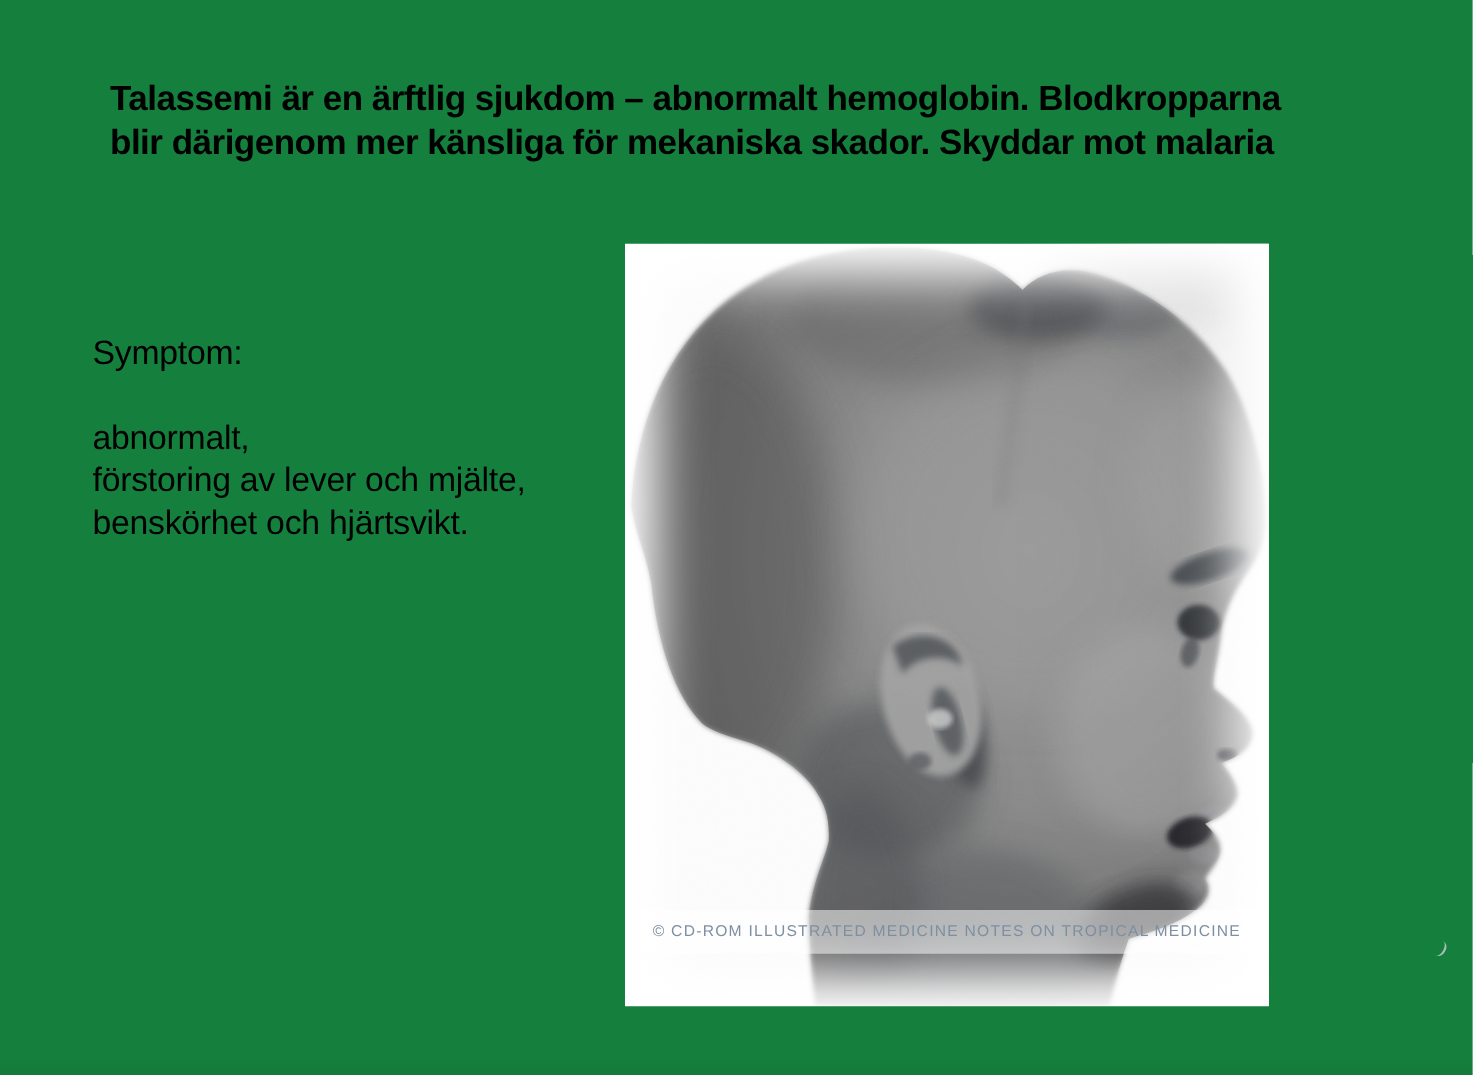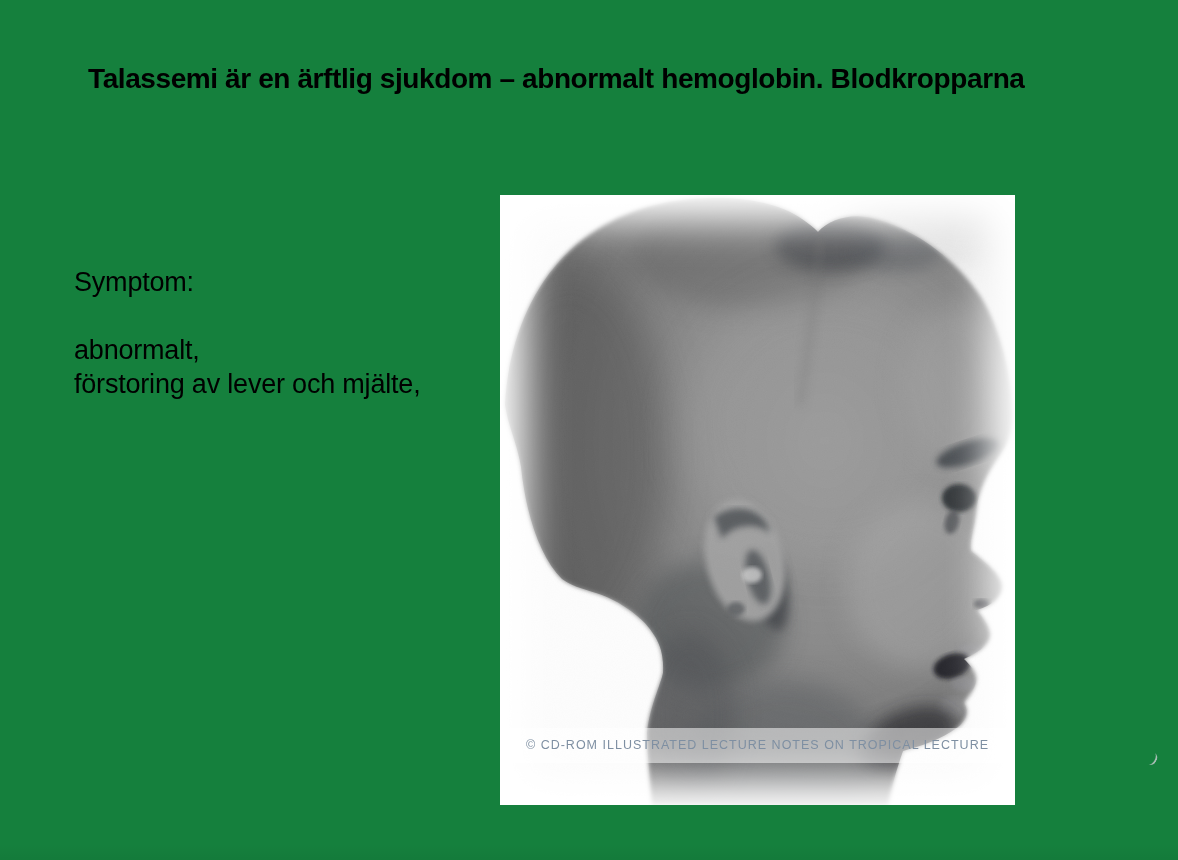--- a/index.html
+++ b/index.html
@@ -48,27 +48,29 @@
     background:linear-gradient(rgba(0,0,0,0), rgba(0,0,0,0.045));
   }
 </style>
 </head>
 <body>
 
 <div class="slide">
 
   <div class="title">
     <div>Talassemi är en ärftlig sjukdom – abnormalt hemoglobin. Blodkropparna</div>
+    <div>blir därigenom mer känsliga för mekaniska skador. Skyddar mot malaria</div>
   </div>
 
   <div class="symptoms">
     <div>Symptom:</div>
     <div class="sp"></div>
     <div>abnormalt,</div>
     <div>förstoring av lever och mjälte,</div>
+    <div>benskörhet och hjärtsvikt.</div>
     <div class="sp"></div>
   </div>
 
   <div class="photo">
     <svg width="515" height="610" viewBox="0 0 515 610" aria-hidden="true">
       <defs>
         <radialGradient id="skin" cx="0.63" cy="0.40" r="0.74">
           <stop offset="0" stop-color="#979797"></stop>
           <stop offset="0.45" stop-color="#878787"></stop>
           <stop offset="0.78" stop-color="#6c6c6c"></stop>
@@ -145,19 +147,19 @@
         <g>
           <ellipse cx="408" cy="545" rx="52" ry="30" transform="rotate(-24 408 545)" fill="#26282c" opacity="0.75" filter="url(#b8)"></ellipse>
           <ellipse cx="285" cy="560" rx="95" ry="75" fill="#55585c" opacity="0.5" filter="url(#b12)"></ellipse>
           <ellipse cx="190" cy="520" rx="45" ry="85" fill="#484b4f" opacity="0.5" filter="url(#b12)"></ellipse>
         </g>
       </g>
 
       <rect x="0" y="0" width="515" height="610" filter="url(#grain)" opacity="0.55"></rect>
     </svg>
 
-    <div class="caption">© CD-ROM ILLUSTRATED LECTURE NOTES ON TROPICAL LECTURE</div>
+    <div class="caption">© CD-ROM ILLUSTRATED MEDICINE NOTES ON TROPICAL MEDICINE</div>
   </div>
 
   <div class="artifact-mark"></div>
   <div class="bottom-shade"></div>
 
 </div>
 
 </body></html>

